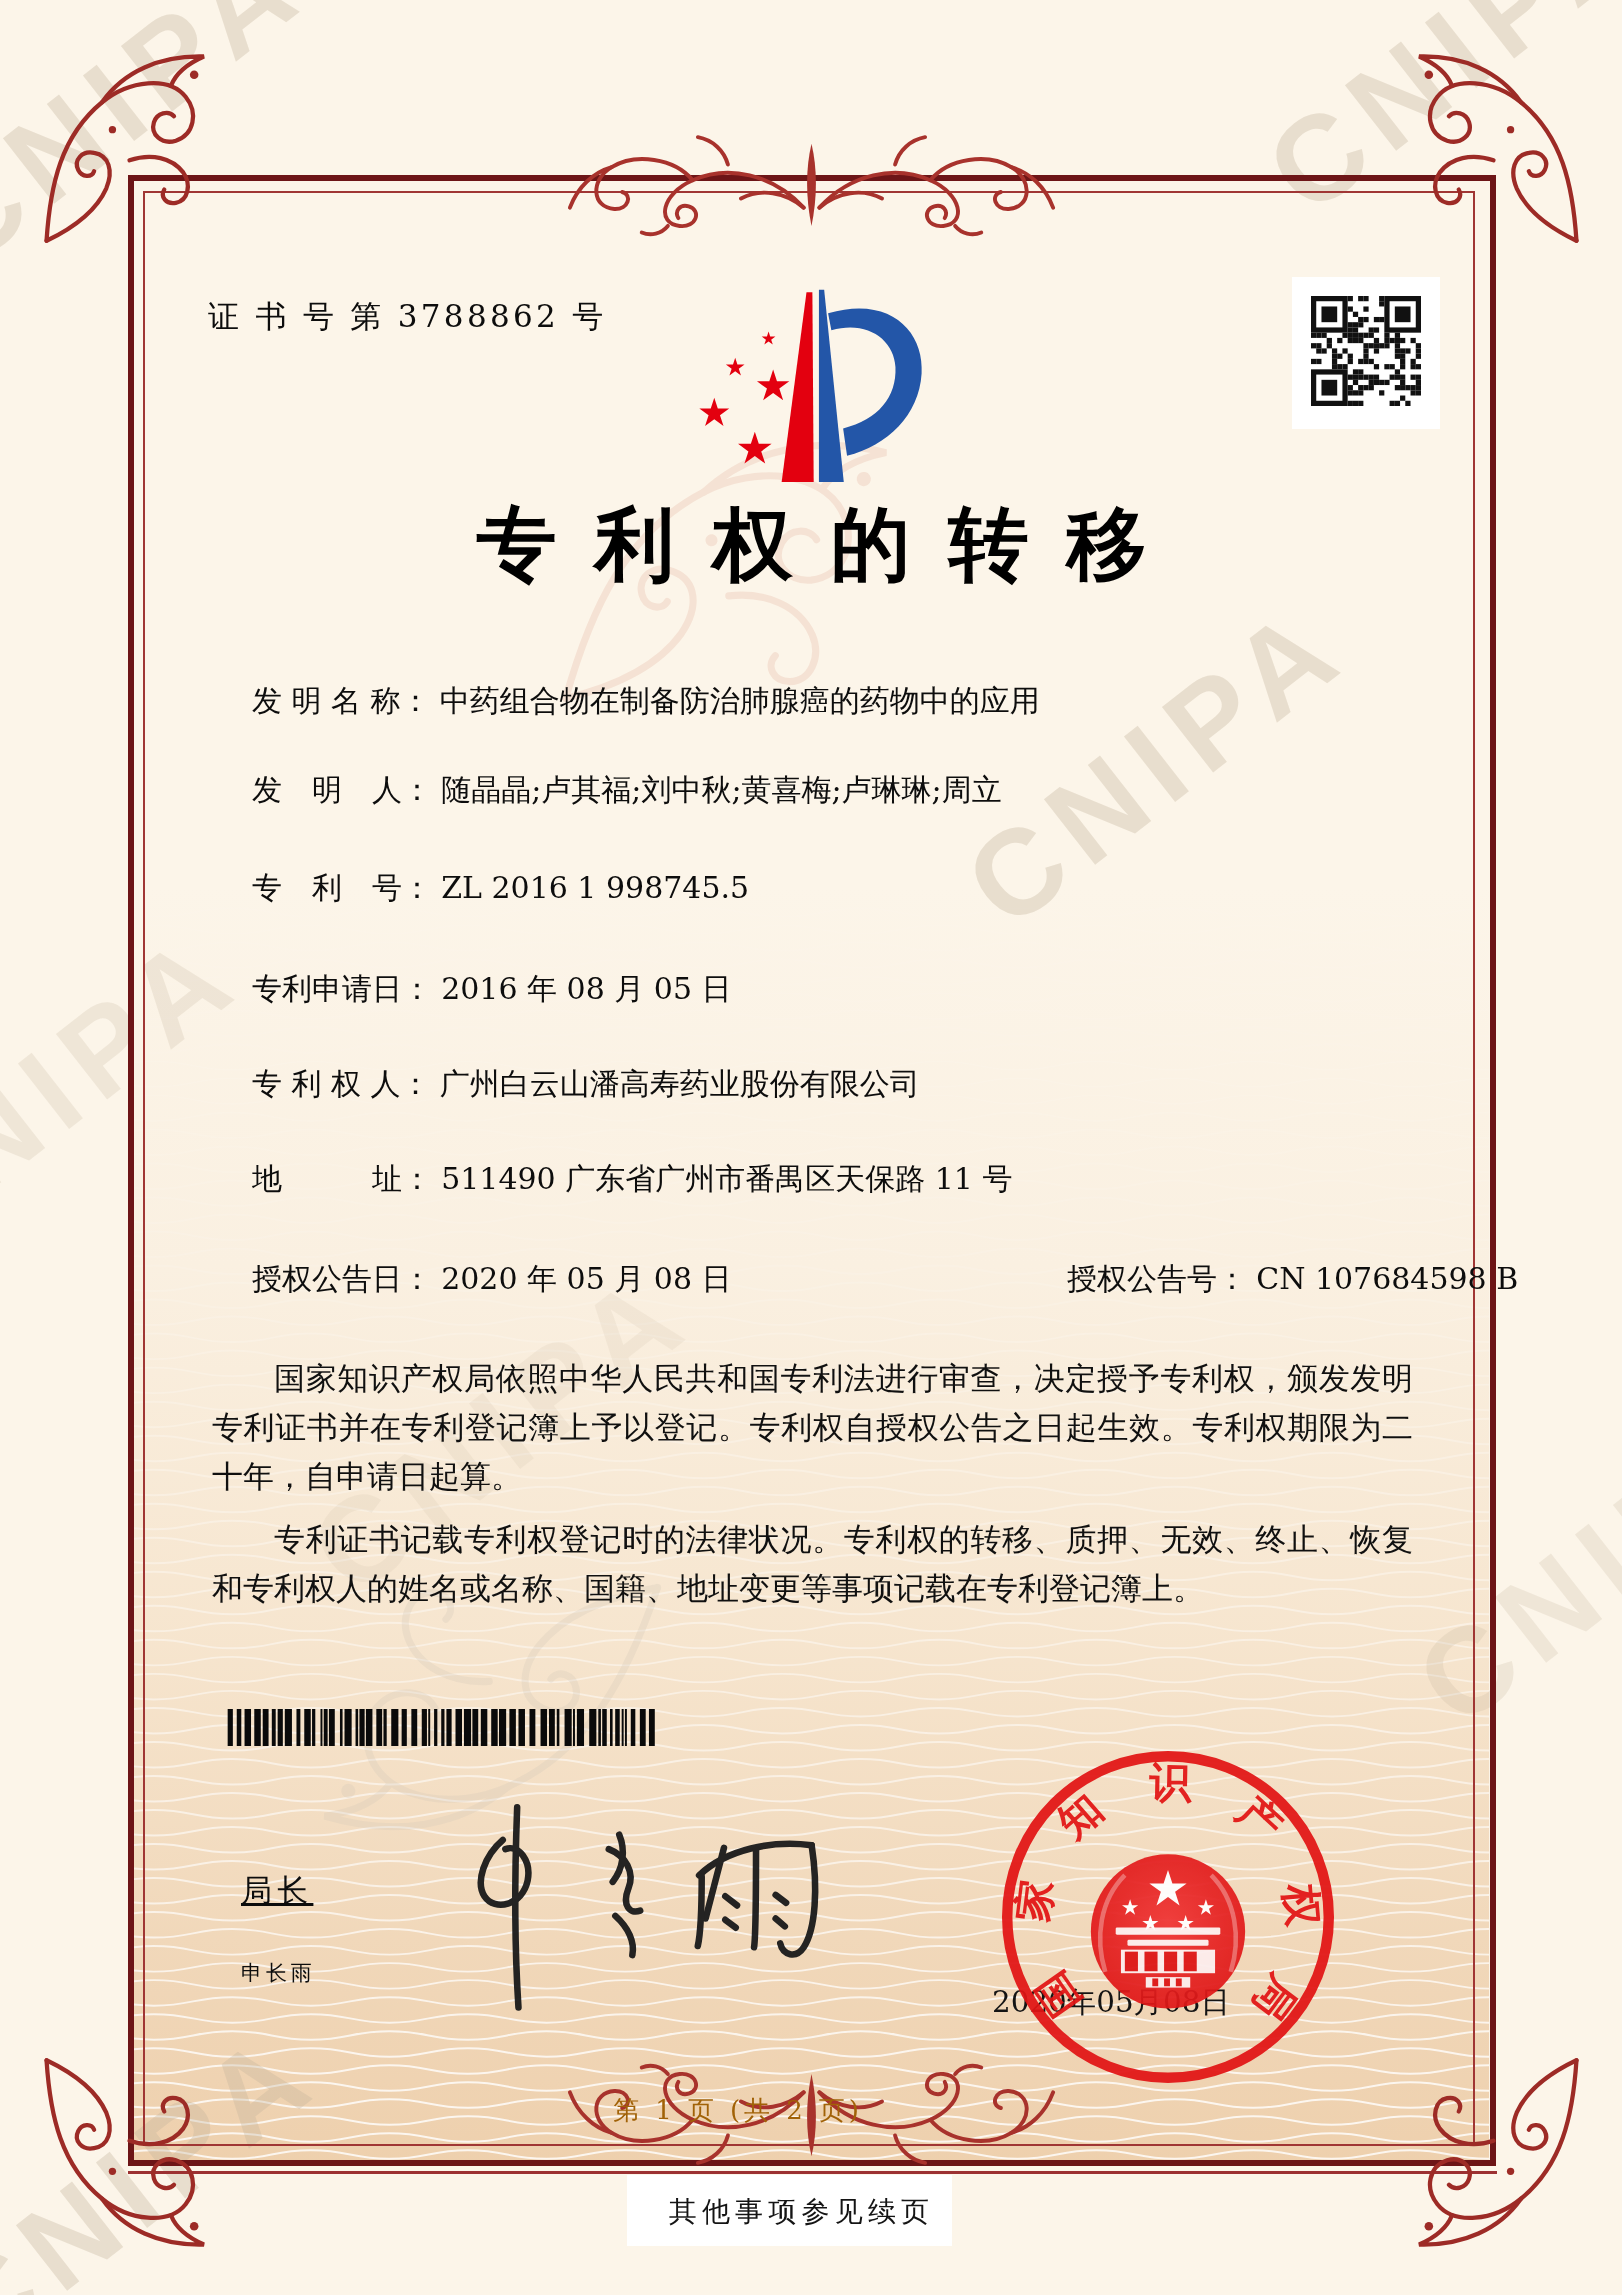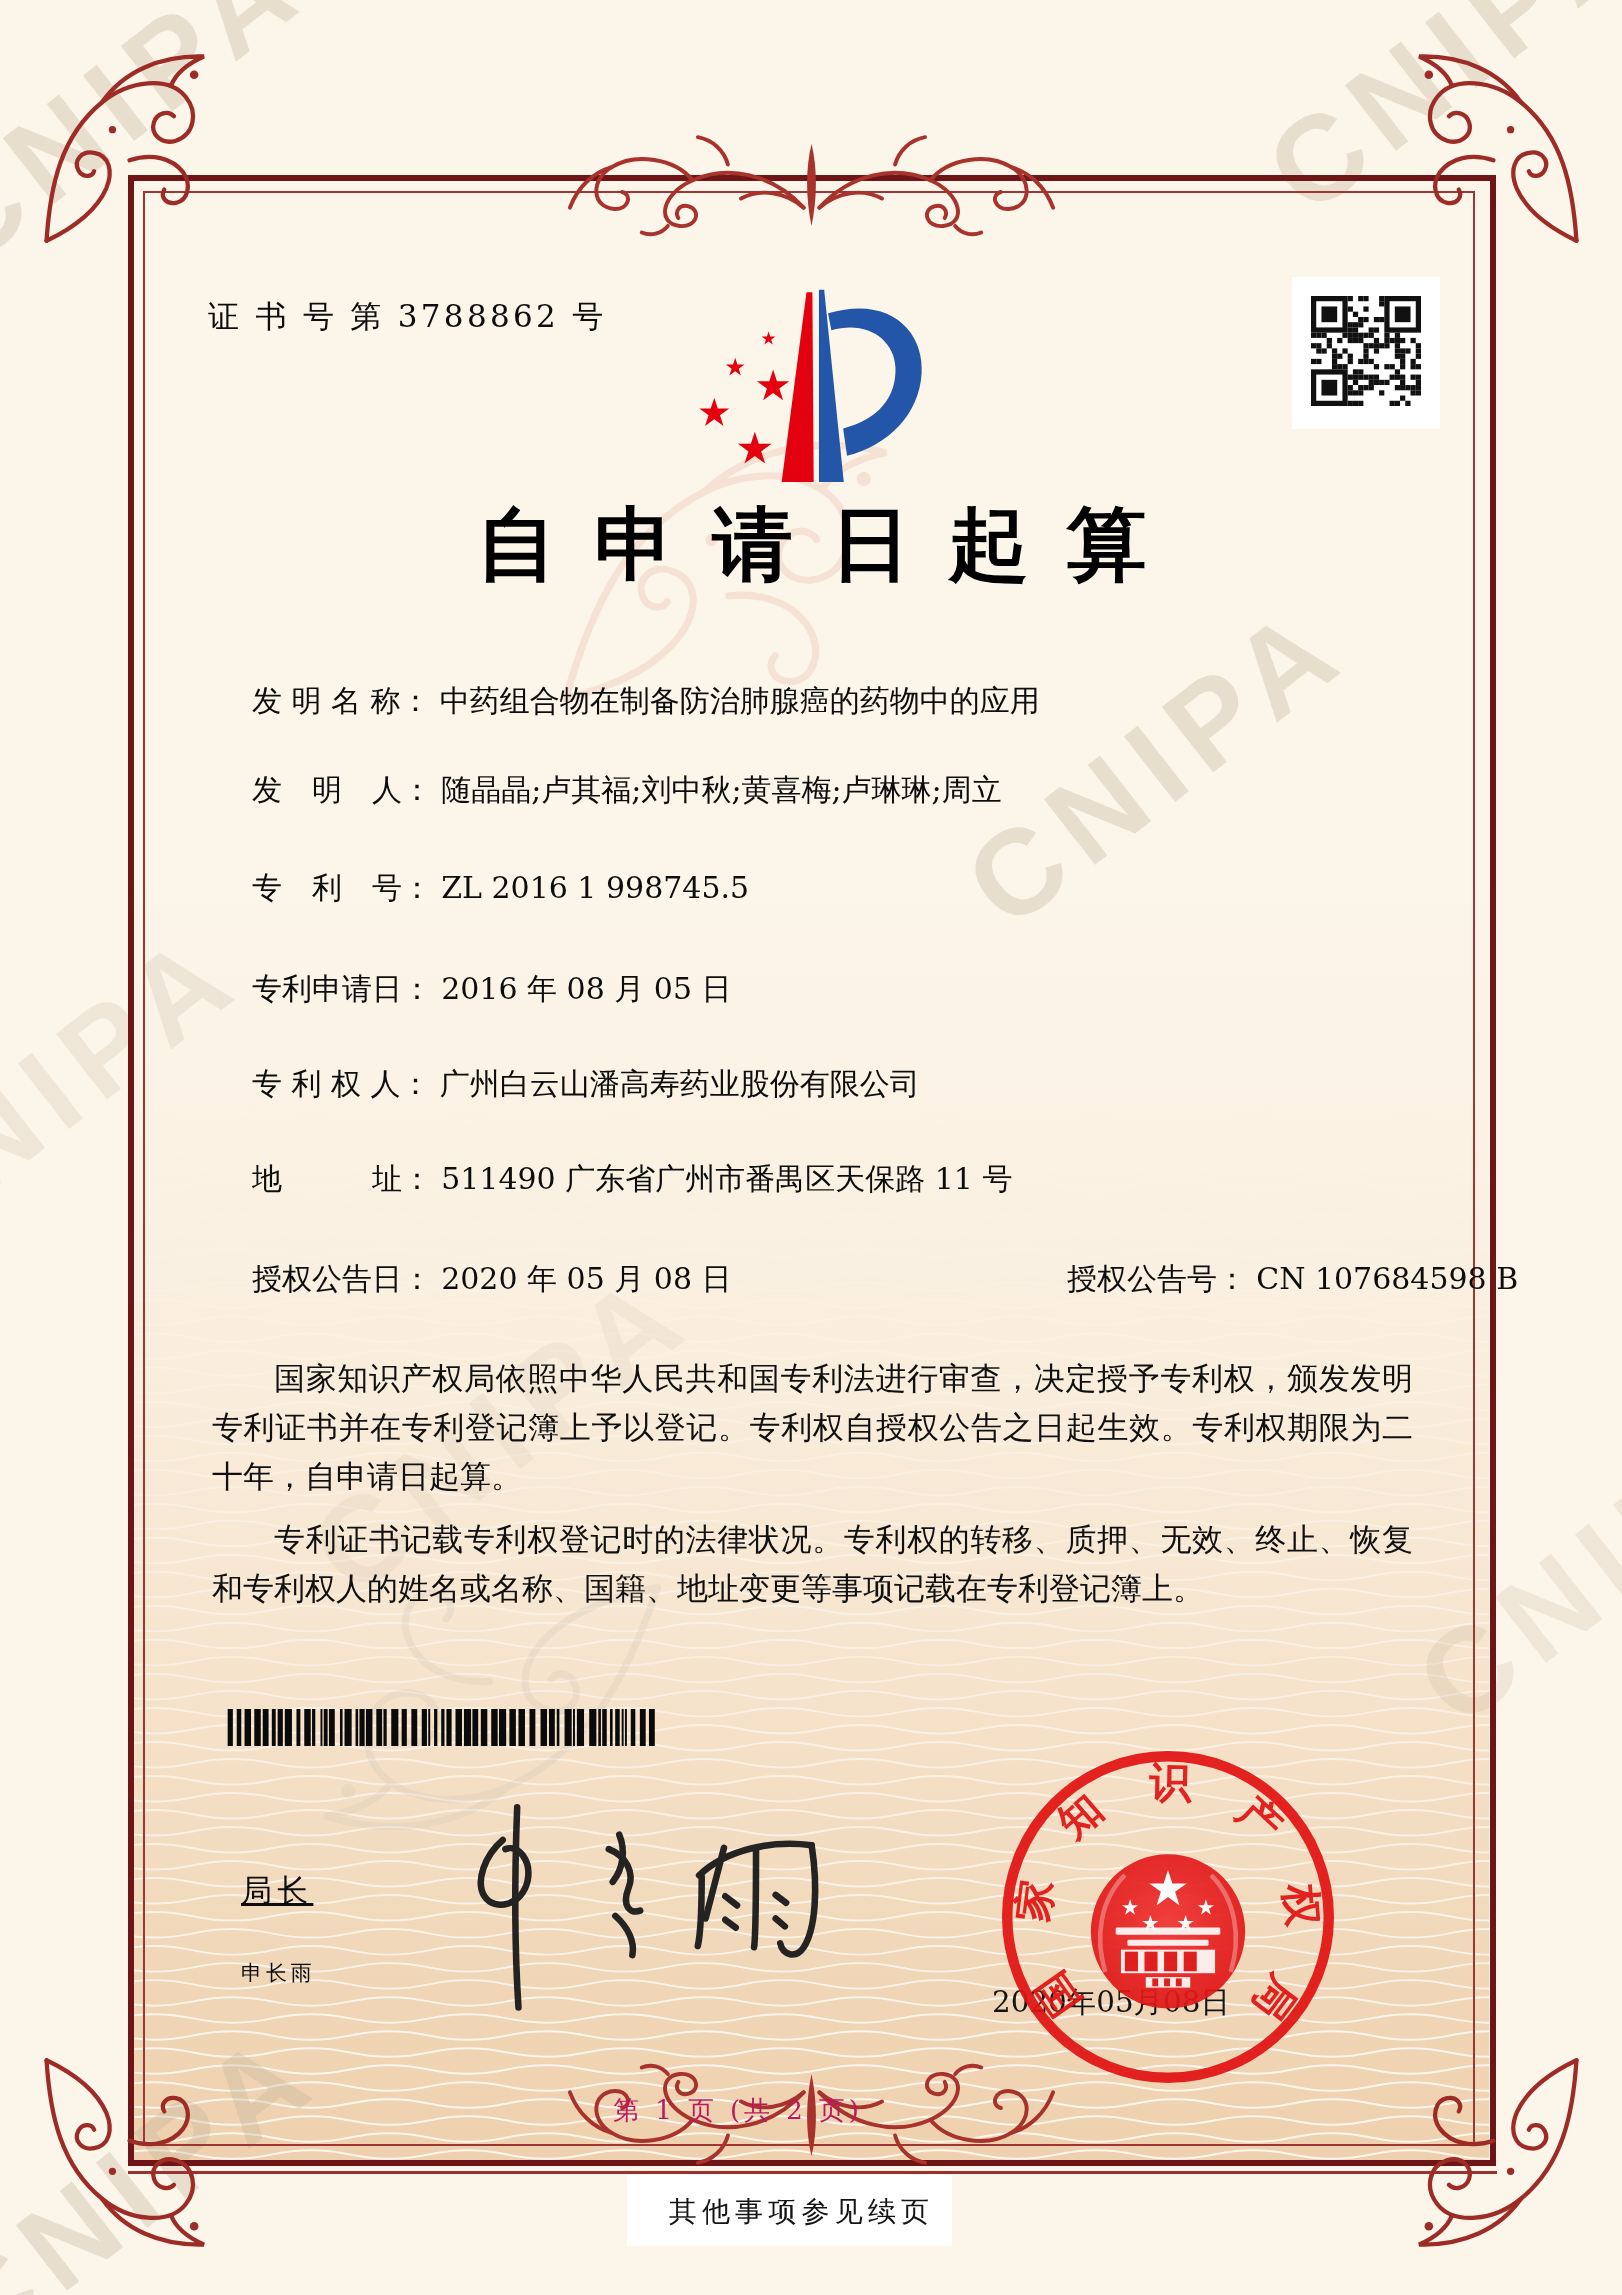--- a/index.html
+++ b/index.html
@@ -40,21 +40,21 @@
   .body-text p{margin:14px;text-indent:62px;}
   #barcode{position:absolute;left:226px;top:1709px;z-index:3;}
   .comm-label{position:absolute;left:241px;top:1870px;font-size:31px;letter-spacing:5.2px;color:#0d0d0d;z-index:3;text-decoration:underline;}
   .comm-name{position:absolute;left:241px;top:1959px;font-size:21px;letter-spacing:3.9px;color:#0d0d0d;z-index:3;}
   #signature{position:absolute;left:419px;top:1777px;width:445px;height:249px;z-index:4;}
   .seal-date{position:absolute;left:992px;top:1983px;font-size:29.4px;color:#141414;z-index:3;white-space:nowrap;}
   #seal{position:absolute;left:985px;top:1734px;width:366px;height:366px;z-index:5;opacity:.93;}
   #seal text{font-size:64px;font-weight:bold;fill:#e21414;text-anchor:middle;dominant-baseline:central;
     font-family:"DejaVu Serif","Liberation Serif",serif;}
   .page-footer{position:absolute;left:0;top:2093px;width:1476px;text-align:center;font-size:26px;
-    letter-spacing:3.9px;color:#be185d;z-index:3;}
+    letter-spacing:3.9px;color:#a16207;z-index:3;}
   .note-strip{position:absolute;left:627px;top:2175px;width:301px;height:71px;background:#ffffff;z-index:3;padding-left:24px;}
   .note-strip span{display:block;text-align:center;margin-top:18.3px;font-size:28px;letter-spacing:5.2px;color:#141414;}
 </style>
 </head>
 <body>
 
 <div class="page">
 
   <svg width="0" height="0" style="position:absolute">
     <defs>
@@ -350,21 +350,21 @@
       <rect x="8" y="8" width="40" height="40" fill="#fff"></rect>
       <rect x="16" y="16" width="24" height="24" fill="#111"></rect>
       <rect x="112" y="0" width="56" height="56" fill="#111"></rect>
       <rect x="120" y="8" width="40" height="40" fill="#fff"></rect>
       <rect x="128" y="16" width="24" height="24" fill="#111"></rect>
       <rect x="0" y="112" width="56" height="56" fill="#111"></rect>
       <rect x="8" y="120" width="40" height="40" fill="#fff"></rect>
       <rect x="16" y="128" width="24" height="24" fill="#111"></rect>
     </svg>
 
-  <div class="title">自申请日起算</div>
+  <div class="title">专利权的转移</div>
 
   <div class="field" style="top:682px">
     <span class="lbl">发 明 名 称：</span><span>中药组合物在制备防治肺腺癌的药物中的应用</span>
   </div>
   <div class="field" style="top:771px">
     <span class="lbl">发　明　人：</span><span>随晶晶;卢其福;刘中秋;黄喜梅;卢琳琳;周立</span>
   </div>
   <div class="field" style="top:869px">
     <span class="lbl">专　利　号：</span><span>ZL 2016 1 998745.5</span>
   </div>

